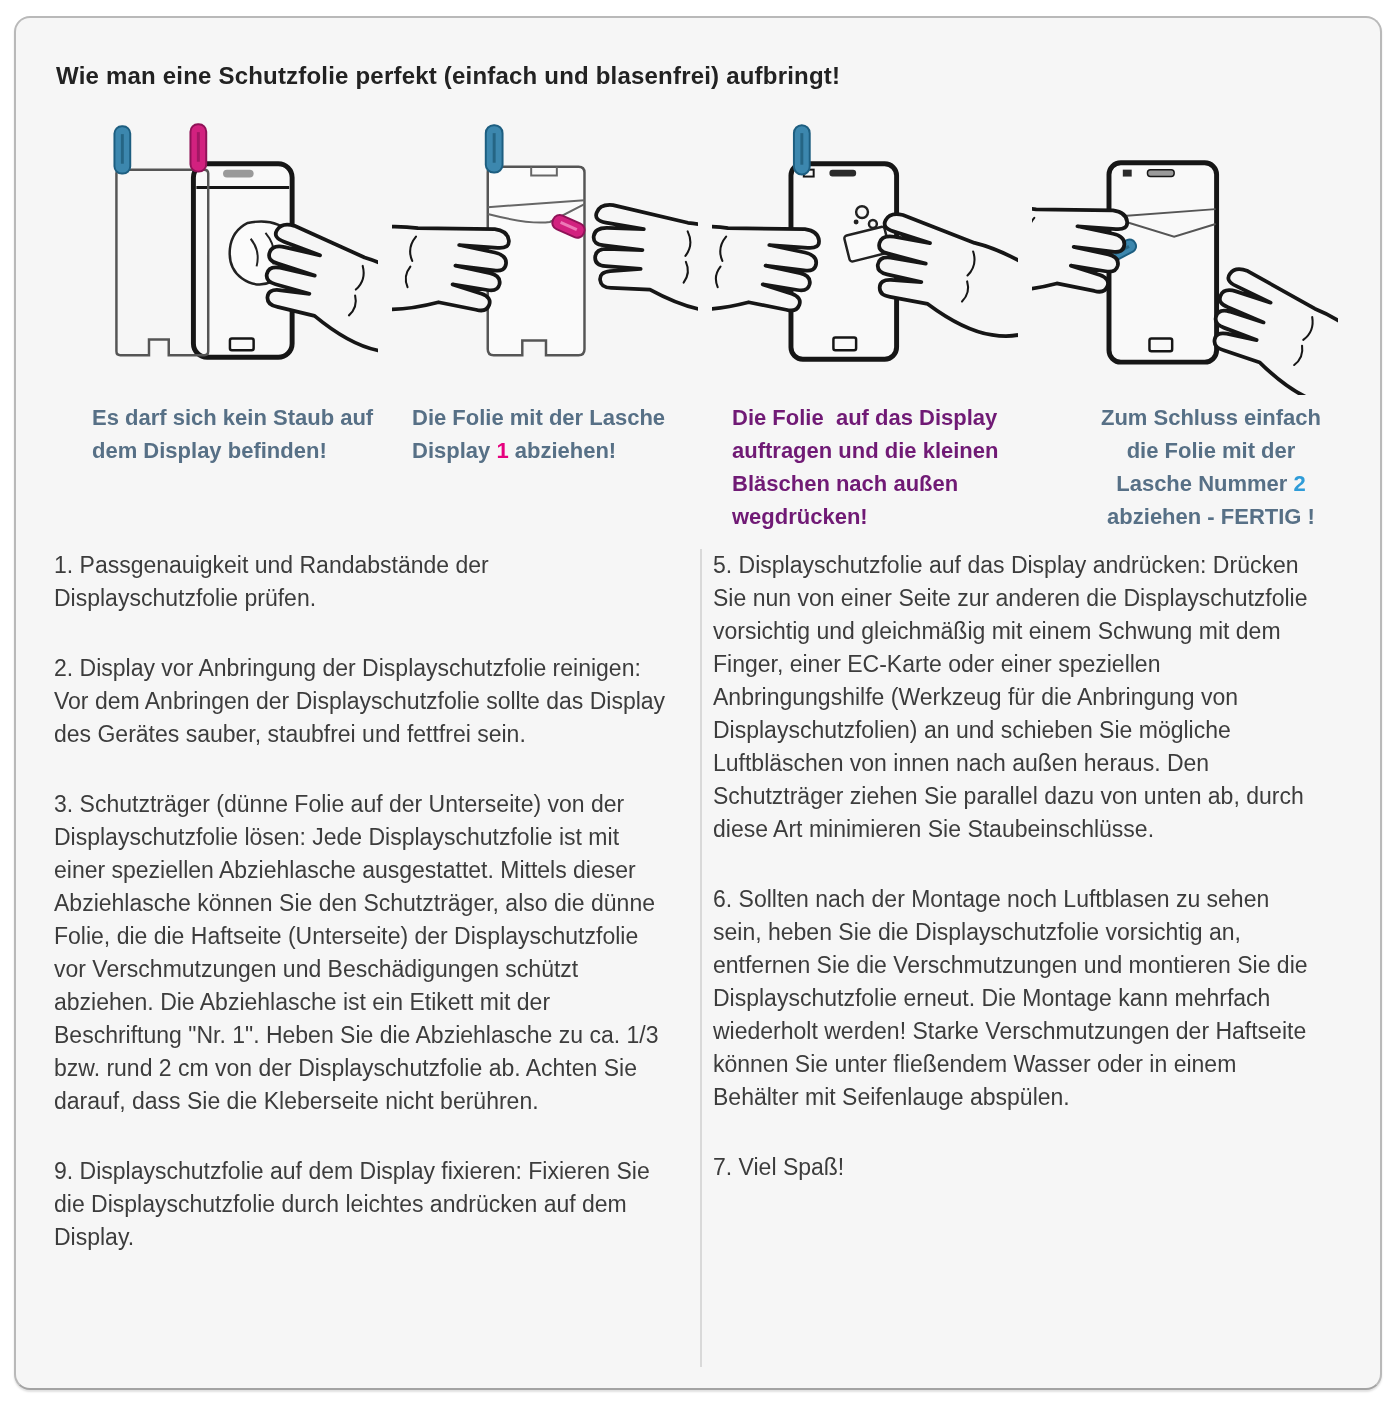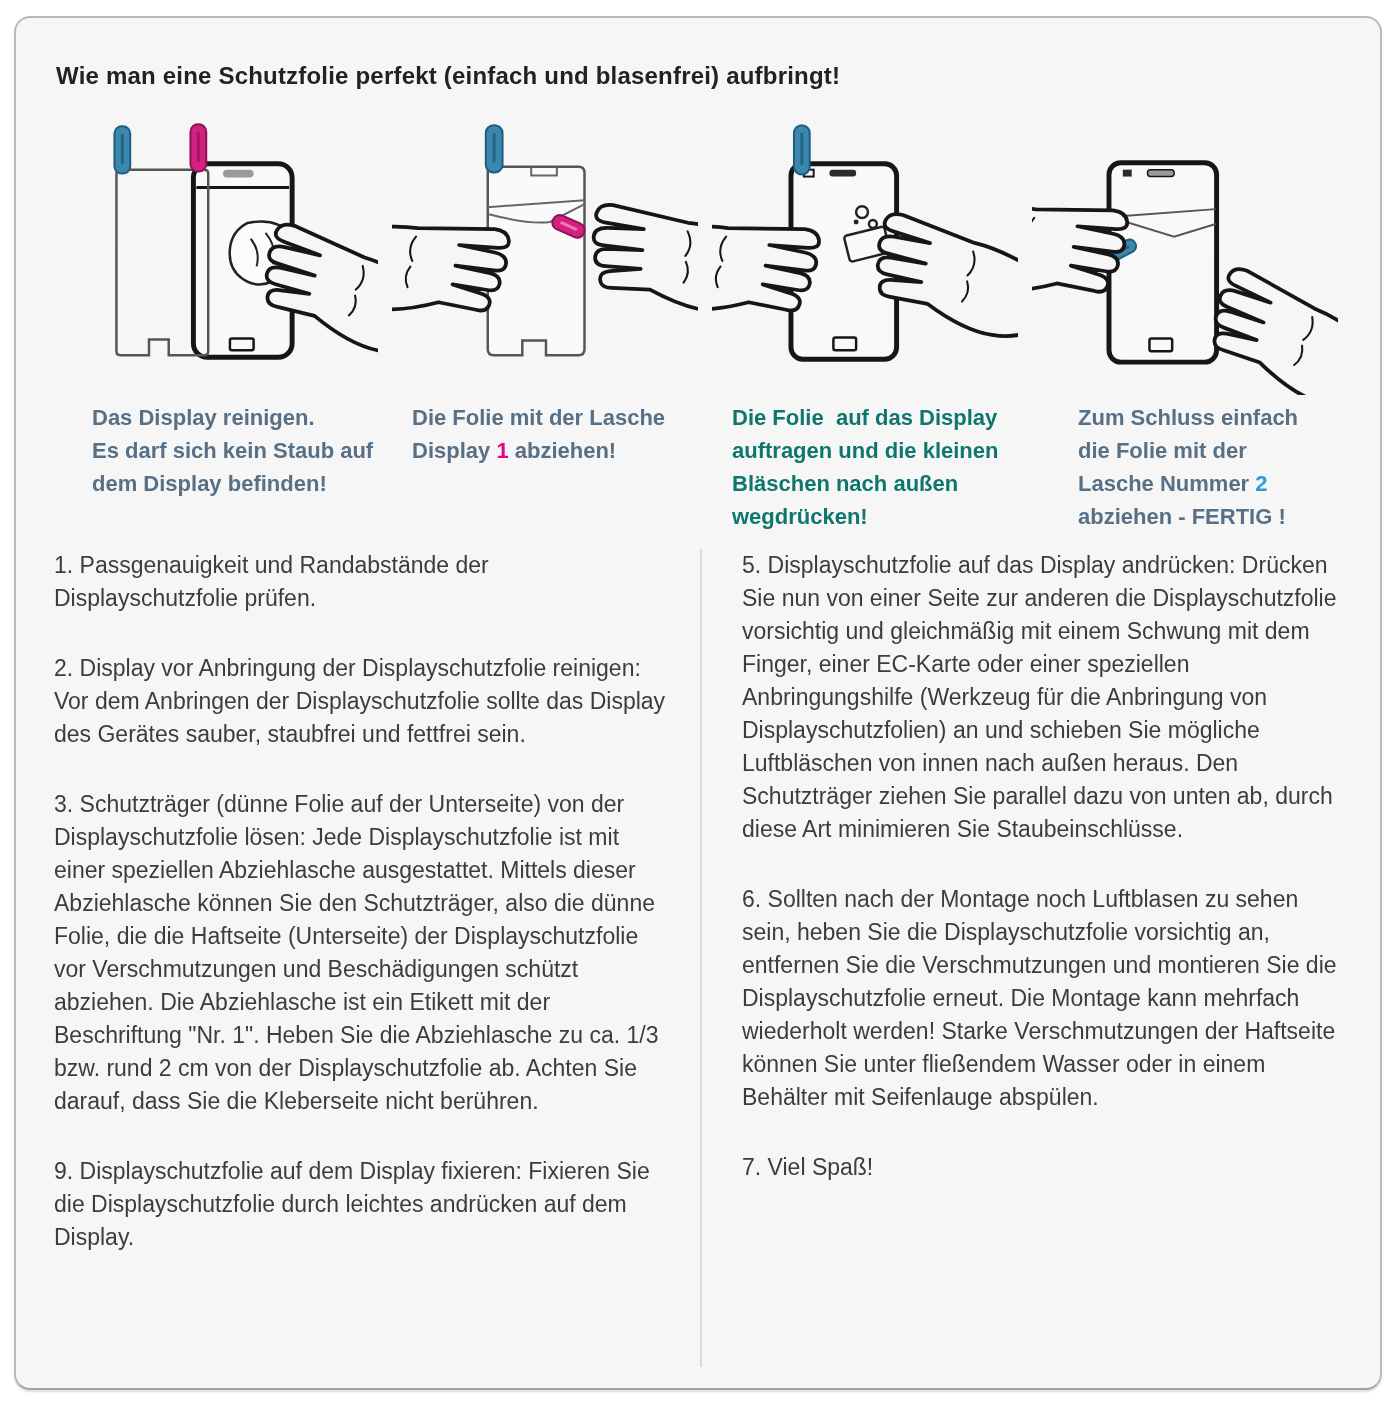--- a/index.html
+++ b/index.html
@@ -7,26 +7,26 @@
   .sheet{
     position:absolute;left:14px;top:16px;width:1364px;height:1370px;
     background:#f6f6f6;border:2px solid #b9b9b9;border-bottom-color:#a3a3a3;
     border-radius:16px;box-shadow:0 2px 2px rgba(0,0,0,.12);overflow:hidden;
   }
   .title{font-size:24px;font-weight:bold;color:#222;margin:44px 0 0 40px;letter-spacing:.2px;}
   .figures{display:flex;justify-content:space-between;padding:30px 36px 0 56px;}
   .fig{width:312px;}
   .fig svg{display:block;width:306px;height:275px;}
   .caption{margin-top:6px;padding-left:20px;font-weight:bold;font-size:22px;line-height:33px;}
-  .fig.last .caption{padding-left:46px;}
+  .fig.last .caption{padding-left:46px;text-align:center;}
   .cap-line{white-space:pre;}
   .cols{display:flex;margin-top:16px;min-height:818px;}
   .col{font-size:23px;line-height:33px;color:#3c3c3c;}
   .col.left{width:622px;padding:0 24px 0 38px;}
-  .col.right{width:600px;padding:0 30px 0 40px;}
+  .col.right{width:600px;padding:0 30px 0 11px;}
   .divider{width:2px;background:#d9d9d9;}
   .col p{margin:0 0 37px 0;}
   .col p:last-child{margin-bottom:0;}
   figure{margin:0;padding:0;}
 </style>
 </head>
 <body>
 
 <div class="sheet">
 
@@ -67,21 +67,20 @@
         </g>
 
         <g>
           <path d="M178,104 q-16,8 -18,26 q-2,20 12,30 q15,11 32,3 l26,-12 q6,-20 -8,-36 q-16,-17 -44,-11 z" fill="#fbfbfb" stroke="#222" stroke-width="2.5"></path>
           <path d="M181,120 q10,12 6,28" fill="none" stroke="#222" stroke-width="2"></path>
           <path d="M196,114 q12,14 8,32" fill="none" stroke="#222" stroke-width="2"></path>
         </g>
         <use href="#hand" transform="translate(206,144) rotate(25) scale(0.95)"></use>
       </svg>
       <figcaption class="caption" style="color: rgb(87, 112, 134);">
-          <div class="cap-line"><span>Das Display reinigen.</span></div>
           <div class="cap-line"><span>Es darf sich kein Staub auf</span></div>
           <div class="cap-line"><span>dem Display befinden!</span></div>
         </figcaption>
     </figure>
 
     <figure class="fig">
       <svg viewBox="0 0 310 278">
         <path d="M103,47 H189 Q195,47 195,53 V232 Q195,238 189,238 H156 V223 H132 V238 H103 Q97,238 97,232 V53 Q97,47 103,47 Z" fill="#fafafa" stroke="#555" stroke-width="2.5"></path>
         <path d="M141,47 v9 h26 v-9" fill="none" stroke="#666" stroke-width="2"></path>
         <g stroke="#666" stroke-width="2" fill="none">
@@ -119,21 +118,21 @@
           <circle cx="146" cy="103" r="2.5" fill="#222" stroke="none"></circle>
         </g>
         <rect x="136" y="112" width="42" height="27" rx="3" transform="rotate(-14 157 125)" fill="#fafafa" stroke="#222" stroke-width="2.5"></rect>
         <g>
           <rect x="83" y="5" width="16" height="50" rx="8" fill="#3c87ae" stroke="#1d5e80" stroke-width="2"></rect>
           <line x1="91" y1="13" x2="91" y2="45" stroke="#134a63" stroke-width="3" opacity=".55"></line>
         </g>
         <use href="#hand" transform="translate(96,152) scale(-0.95,0.95)"></use>
         <use href="#hand" transform="translate(176,134) rotate(22) scale(0.95)"></use>
       </svg>
-      <figcaption class="caption" style="color: #0f766e;">
+      <figcaption class="caption" style="color: #701a75;">
           <div class="cap-line"><span>Die Folie  auf das Display</span></div>
           <div class="cap-line"><span>auftragen und die kleinen</span></div>
           <div class="cap-line"><span>Bläschen nach außen</span></div>
           <div class="cap-line"><span>wegdrücken!</span></div>
         </figcaption>
     </figure>
 
     <figure class="fig last">
       <svg viewBox="0 0 310 278">
         <g>

